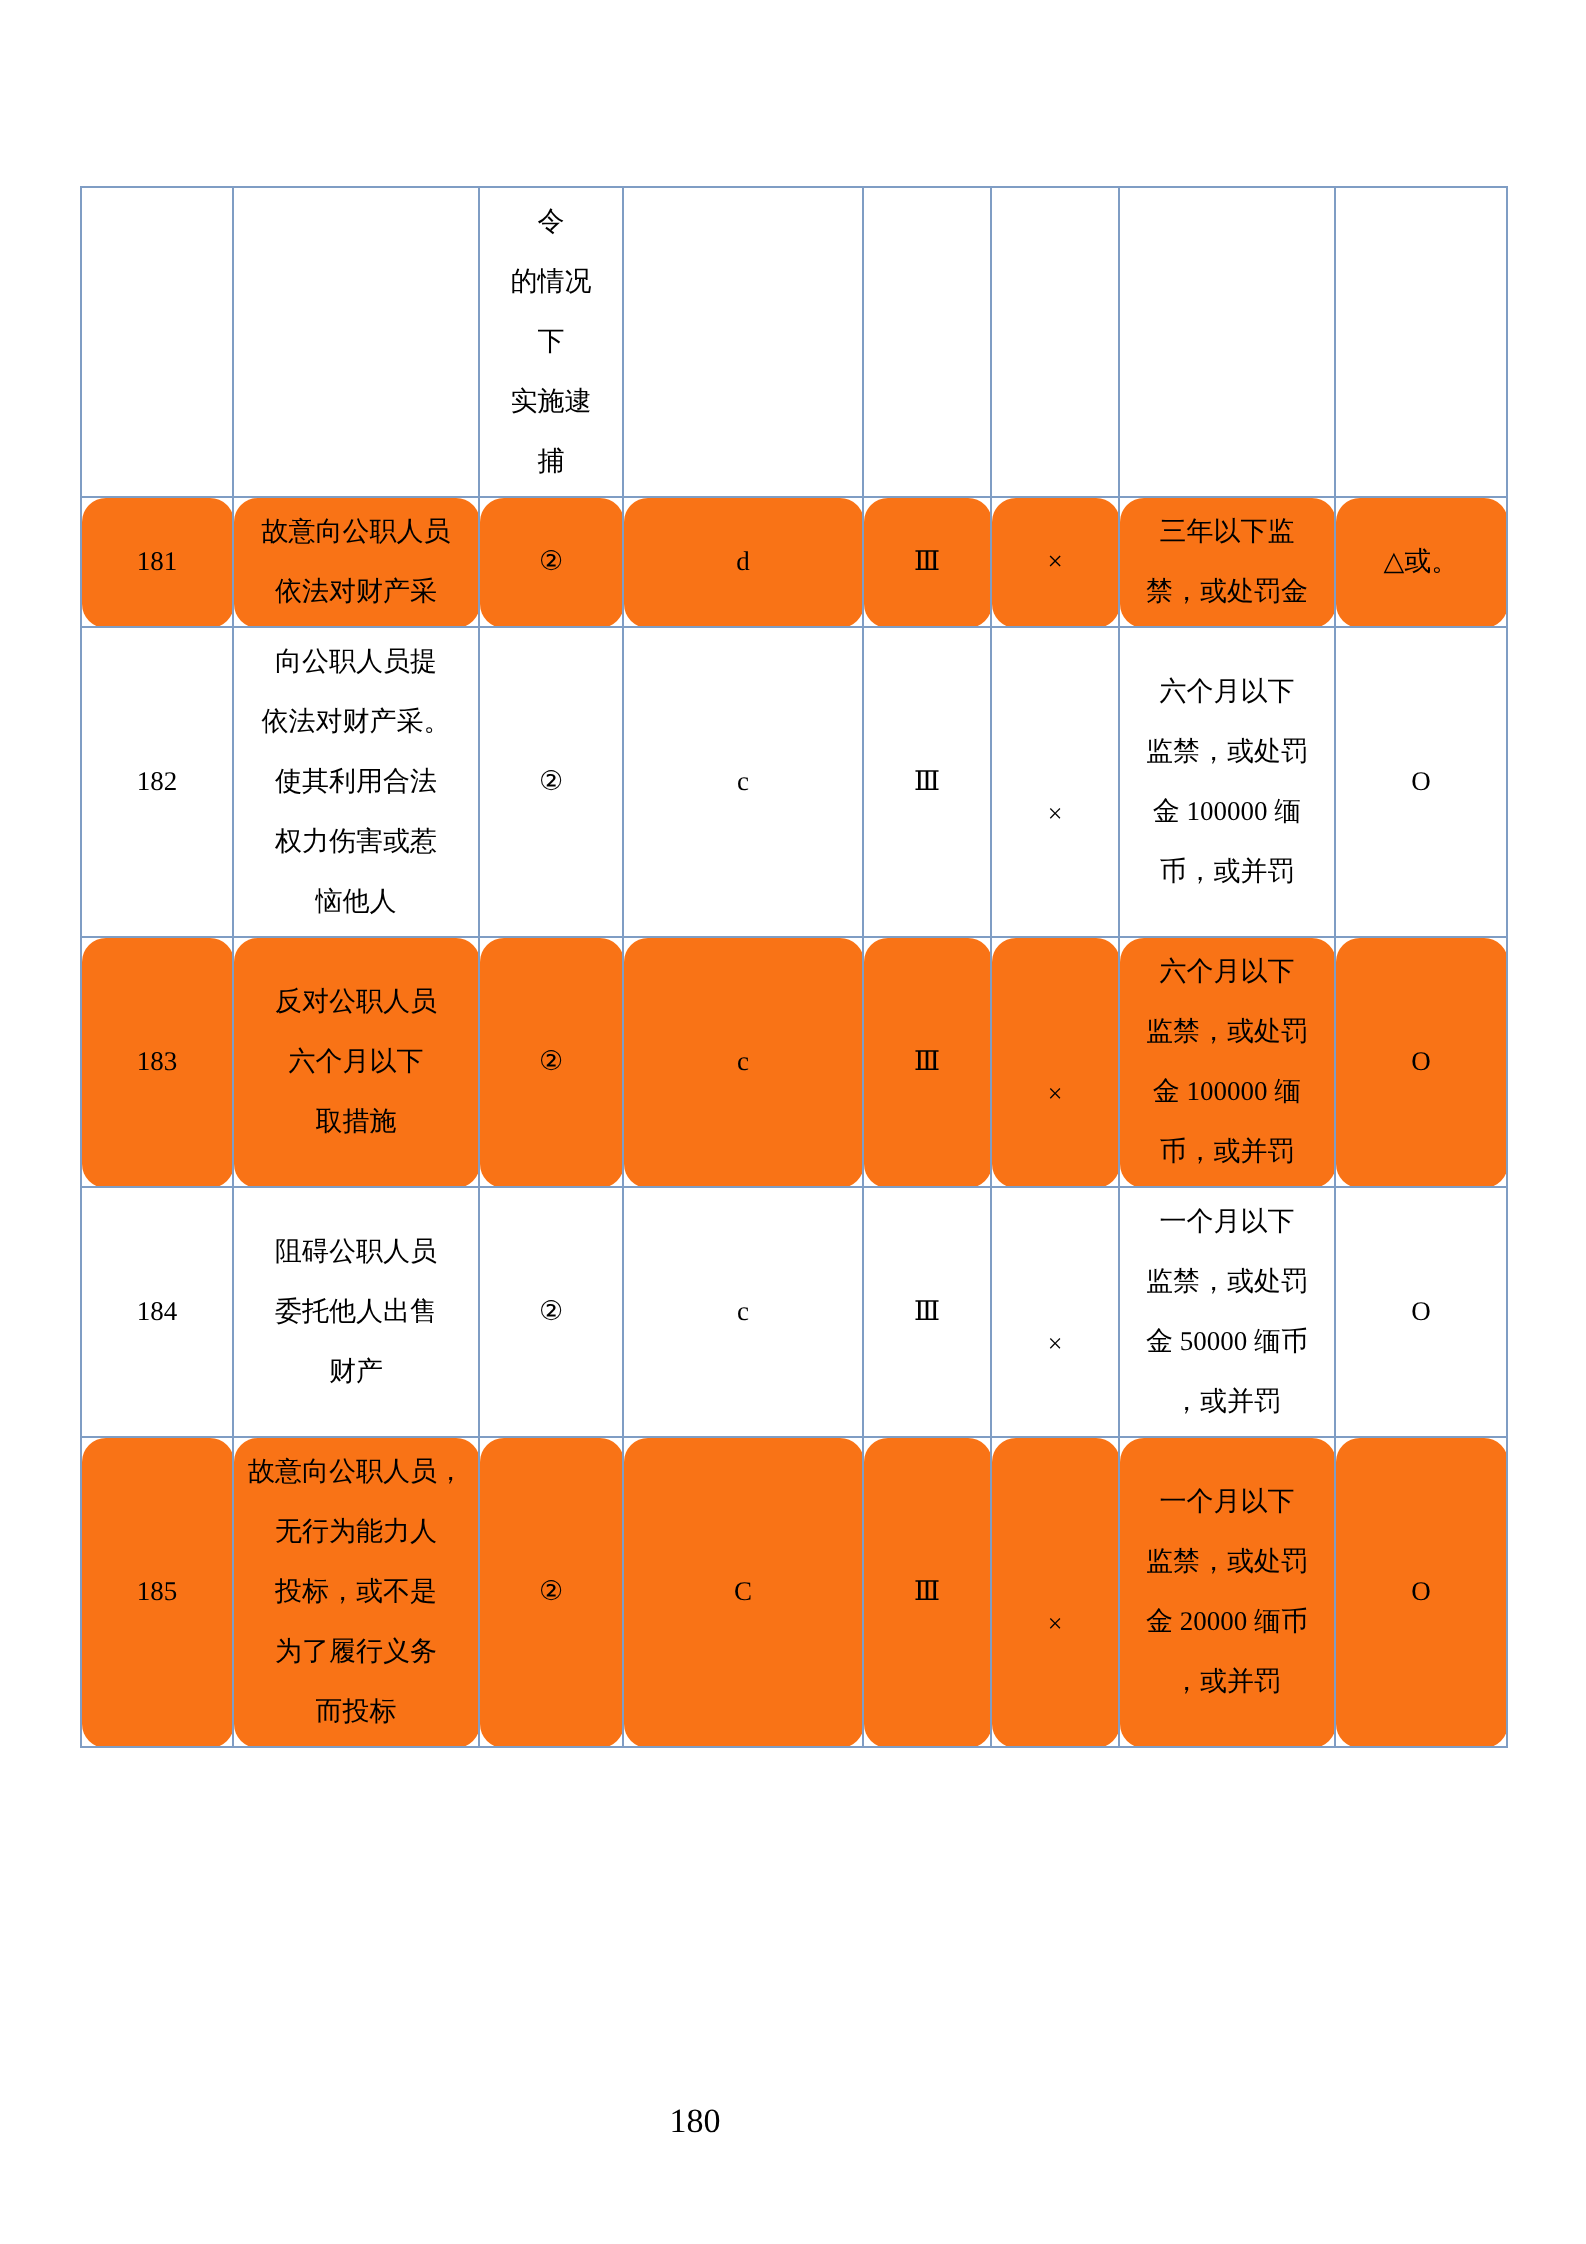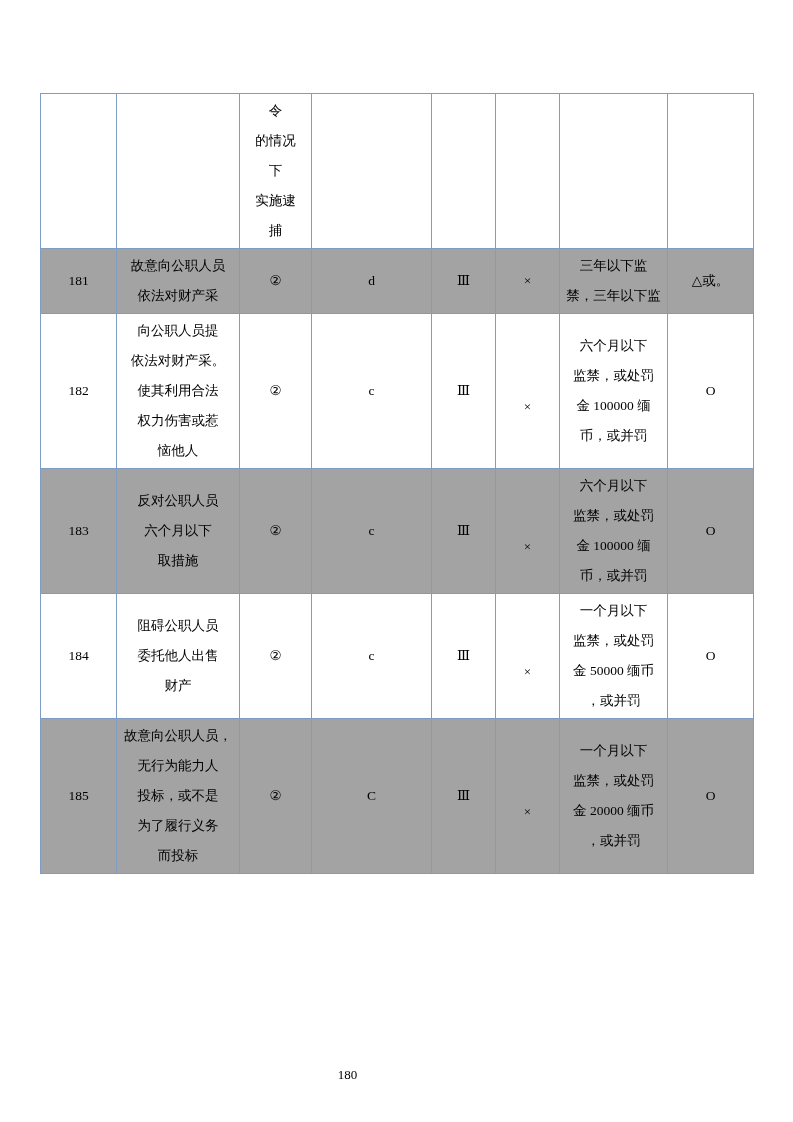--- a/index.html
+++ b/index.html
@@ -33,21 +33,22 @@
     border: 1px solid #7f9dc4;
     text-align: center;
     vertical-align: middle;
     font-size: 13.5px;
     line-height: 30px;
     padding: 2px 4px;
     color: #000;
     font-family: "Liberation Serif", "DejaVu Serif", serif;
   }
   tr.shaded td {
-    background: #a3a3a3;
+    background: #f97316;
+    border-radius: 12px;
   }
   tr.plain td {
     background: #ffffff;
   }
   .col-no { width: 76px; }
   .col-desc { width: 123px; }
   .col-c { width: 72px; }
   .col-d { width: 120px; }
   .col-e { width: 64px; }
   .col-f { width: 64px; }
@@ -70,23 +71,22 @@
   }
   .cross-mid {
     font-size: 13px;
   }
   .page-number {
     position: absolute;
     left: 0;
     top: 1051px;
     width: 695px;
     text-align: center;
-    font-size: 13px;
+    font-size: 17px;
     font-family: "Liberation Serif", "DejaVu Serif", serif;
-    margin-top: 16px;
   }
   .small-circle {
     font-size: 13px;
   }
 </style>
 </head>
 <body>
 
 <div class="page">
 
@@ -130,21 +130,21 @@
             <span>依法对财产采</span>
           </span>
         </td>
         <td class="small-circle">②</td>
         <td>d</td>
         <td>Ⅲ</td>
         <td class="cross-mid">×</td>
         <td>
           <span class="cell-stack">
             <span>三年以下监</span>
-            <span>禁，三年以下监</span>
+            <span>禁，或处罚金</span>
           </span>
         </td>
         <td>△或。</td>
       </tr>
 
       <tr class="plain">
         <td>182</td>
         <td>
           <span class="cell-stack">
             <span>向公职人员提</span>

